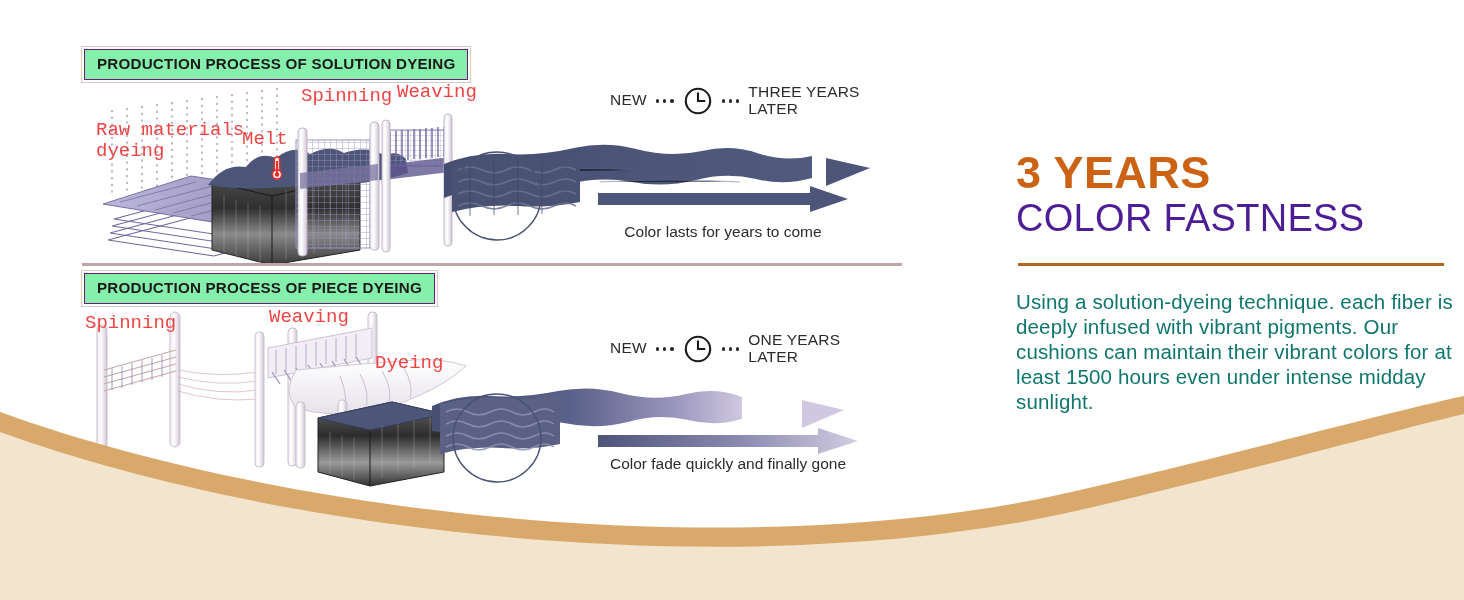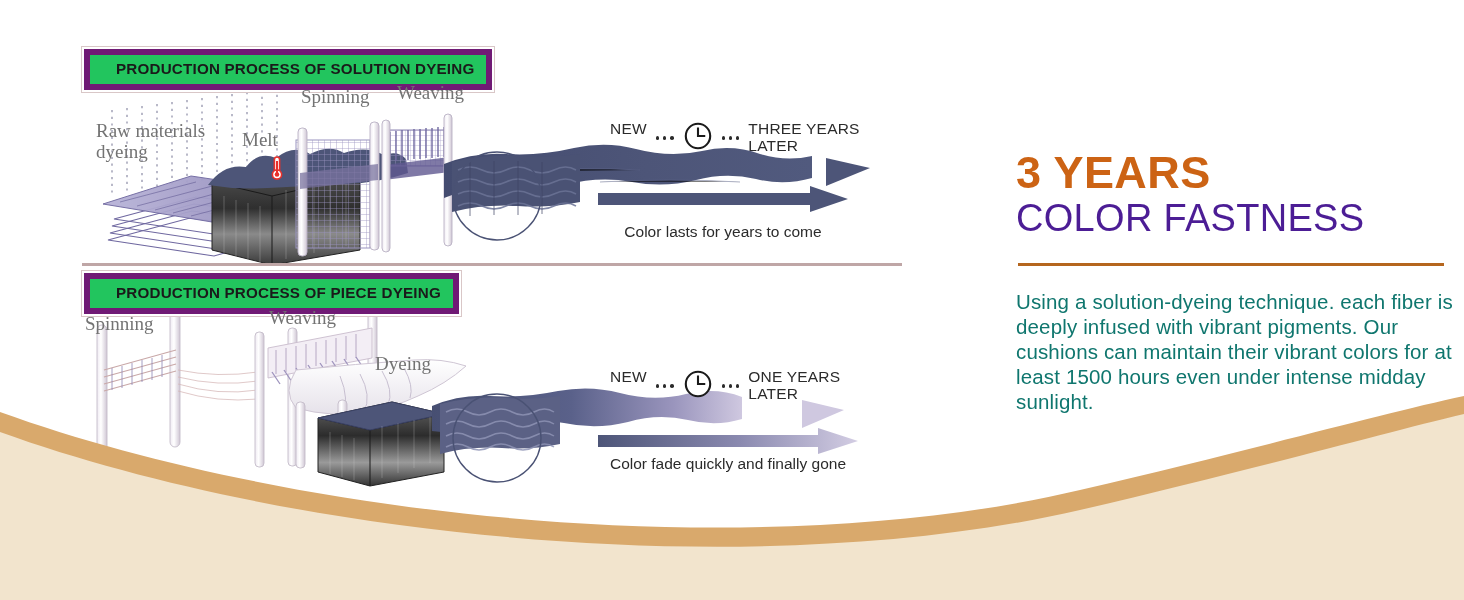--- a/index.html
+++ b/index.html
@@ -12,23 +12,23 @@
   #stage { position: relative; width: 1464px; height: 600px; background: #fff; }
 
   
   .wave-layer { position: absolute; left: 0; bottom: 0; width: 1464px; height: 230px; pointer-events: none; }
 
   
   .left-panel { position: absolute; left: 0; top: 0; width: 960px; height: 520px; }
 
   .proc-title {
     position: absolute;
-    border: 6px solid #701a75;
-    background: #22c55e;
-    padding: 5px 12px 6px 26px;
+    border: 1px solid #701a75;
+    background: #86efac;
+    padding: 5px 12px 6px 12px;
     box-shadow: 0 0 0 2px #fff, 0 0 0 3px #d9c7c7;
   }
   .proc-title span {
     font-family: "Liberation Sans", sans-serif;
     font-weight: bold;
     font-size: 15.2px;
     letter-spacing: .2px;
     color: #1a1a1a;
     white-space: nowrap;
   }
@@ -36,28 +36,28 @@
   #title-piece    { left: 84px; top: 273px; }
 
   .divider {
     position: absolute; left: 82px; top: 263px; width: 820px; height: 3px;
     background: #bfa6a6;
   }
 
   
   .illus-label {
     position: absolute;
-    font-family: Liberation Serif, serif;
-    color: #737373;
+    font-family: Liberation Mono, monospace;
+    color: #ef4444;
     white-space: pre-line;
     line-height: 1.12;
   }
 
   
-  .timeline { position: absolute; display: flex; gap: 9px; margin-top: 37px; }
+  .timeline { position: absolute; display: flex; align-items: center; gap: 9px; }
   .tl-text {
     font-family: "Liberation Sans", sans-serif;
     font-size: 15.5px; color: #2b2b2b; letter-spacing: .2px; line-height: 1.08;
     white-space: pre-line;
   }
   .tl-dots { display: flex; gap: 3.5px; align-items: center; }
   .tl-dots i { width: 3.6px; height: 3.6px; border-radius: 50%; background: #2b2b2b; display: block; }
 
   
   .arrow-wrap { position: absolute; }

